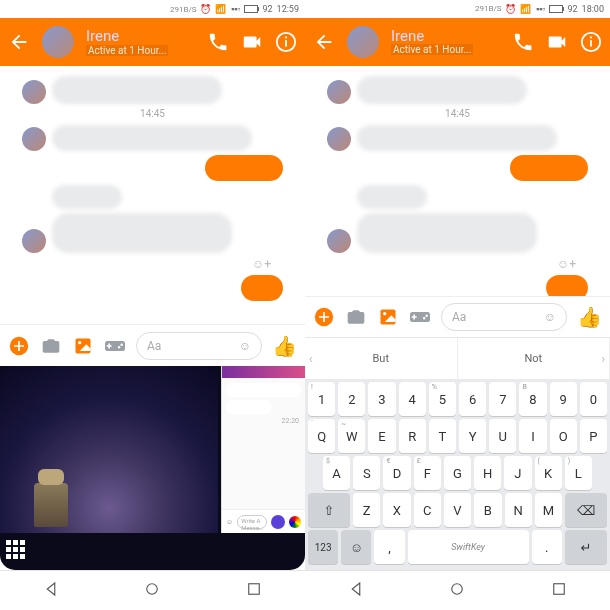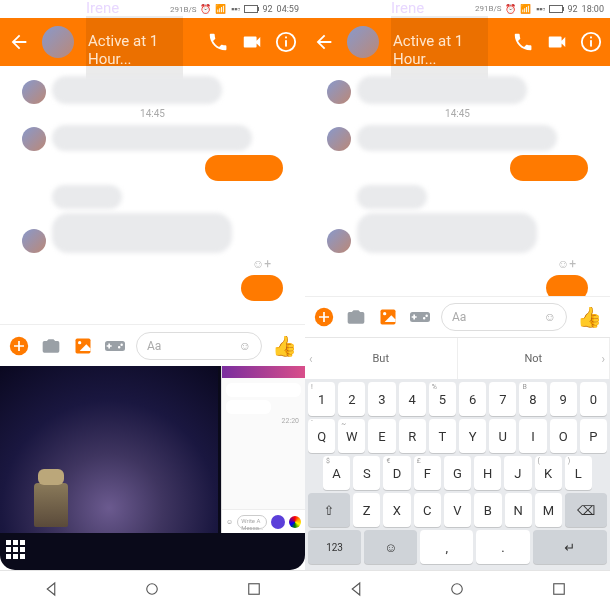--- a/index.html
+++ b/index.html
@@ -8,21 +8,21 @@
   .half { width:305px; height:610px; position:relative; background:#fff; display:flex; flex-direction:column; }
   .statusbar { height:18px; background:#fff; color:#666; font-size:9px; display:flex; justify-content:flex-end; align-items:center; padding:0 6px; gap:4px; }
   .sb-left { font-size:8px; color:#888; }
   .batt { border:1px solid #666; width:14px; height:8px; position:relative; }
   .batt::after { content:""; position:absolute; right:-2px; top:1px; width:1px; height:4px; background:#666; }
   .header { height:48px; background:#ff7a00; display:flex; align-items:center; padding:0 8px; gap:12px; color:#fff; }
   .hicon { width:22px; height:22px; display:flex; align-items:center; justify-content:center; }
   .hicon svg { width:22px; height:22px; fill:#fff; }
   .avatar { width:32px; height:32px; border-radius:50%; background:linear-gradient(135deg,#8899cc 0%,#bb8877 100%); flex:0 0 32px; }
   .hname { font-size:15px; color:#e8d8ff; line-height:1.1; }
-  .hstatus { font-size:15px; color:#ffe6cc; background:rgba(0,0,0,.08); padding:16px 2px;}
+  .hstatus { font-size:10px; color:#ffe6cc; background:rgba(0,0,0,.08); padding:0 2px;}
   .spacer { flex:1; }
   .chat { flex:1; overflow:hidden; padding:6px 22px 0; }
   .tstamp { text-align:center; font-size:10px; color:#aaa; margin:4px 0 6px; }
   .msgrow { display:flex; align-items:flex-end; margin:4px 0; gap:6px; }
   .msgrow.right { justify-content:flex-end; }
   .mav { width:24px; height:24px; border-radius:50%; background:linear-gradient(135deg,#8899cc 0%,#bb8877 100%); flex:0 0 24px; }
   .bubble { border-radius:16px; background:#e9eaec; filter:blur(2px); }
   .bubble.orange { background:#ff7a00; filter:none; }
   .reacticon { font-size:12px; color:#bbb; text-align:right; padding-right:12px; margin-top:2px;}
   .composer { height:42px; display:flex; align-items:center; padding:0 8px; gap:10px; border-top:1px solid #eee; background:#fff; }
@@ -70,21 +70,21 @@
 <div class="dual">
 
   <div class="half">
     <div class="statusbar">
       <span class="sb-left">291B/S</span>
       <span>⏰</span>
       <span>📶</span>
       <span>▪▪▫</span>
       <span class="batt"></span>
       <span>92</span>
-      <span>04:59</span>
+      <span>12:59</span>
     </div>
     <div class="header">
       <div class="hicon">
           <svg viewBox="0 0 24 24">
             <path d="M20 11H7.8l5.6-5.6L12 4l-8 8 8 8 1.4-1.4L7.8 13H20z"></path>
           </svg>
         </div>
       <div class="avatar"></div>
       <div>
         <div class="hname">Irene</div>
@@ -351,20 +351,21 @@
               <div class="key">B</div>
               <div class="key">N</div>
               <div class="key">M</div>
             </div>
           <div class="key fn wide">⌫</div>
         </div>
         <div class="krow">
           <div class="key fn" style="font-size:10px">123</div>
           <div class="key fn">☺</div>
           <div class="key">,</div>
+          <div class="key space">SwiftKey</div>
           <div class="key">.</div>
           <div class="key fn wide">↵</div>
         </div>
       </div>
     </div>
     <div class="navbar">
       <div><svg viewBox="0 0 24 24">
             <path d="M17 4l-10 8 10 8z" fill="none" stroke="#555" stroke-width="1.5"></path>
           </svg></div>
       <div><svg viewBox="0 0 24 24">

